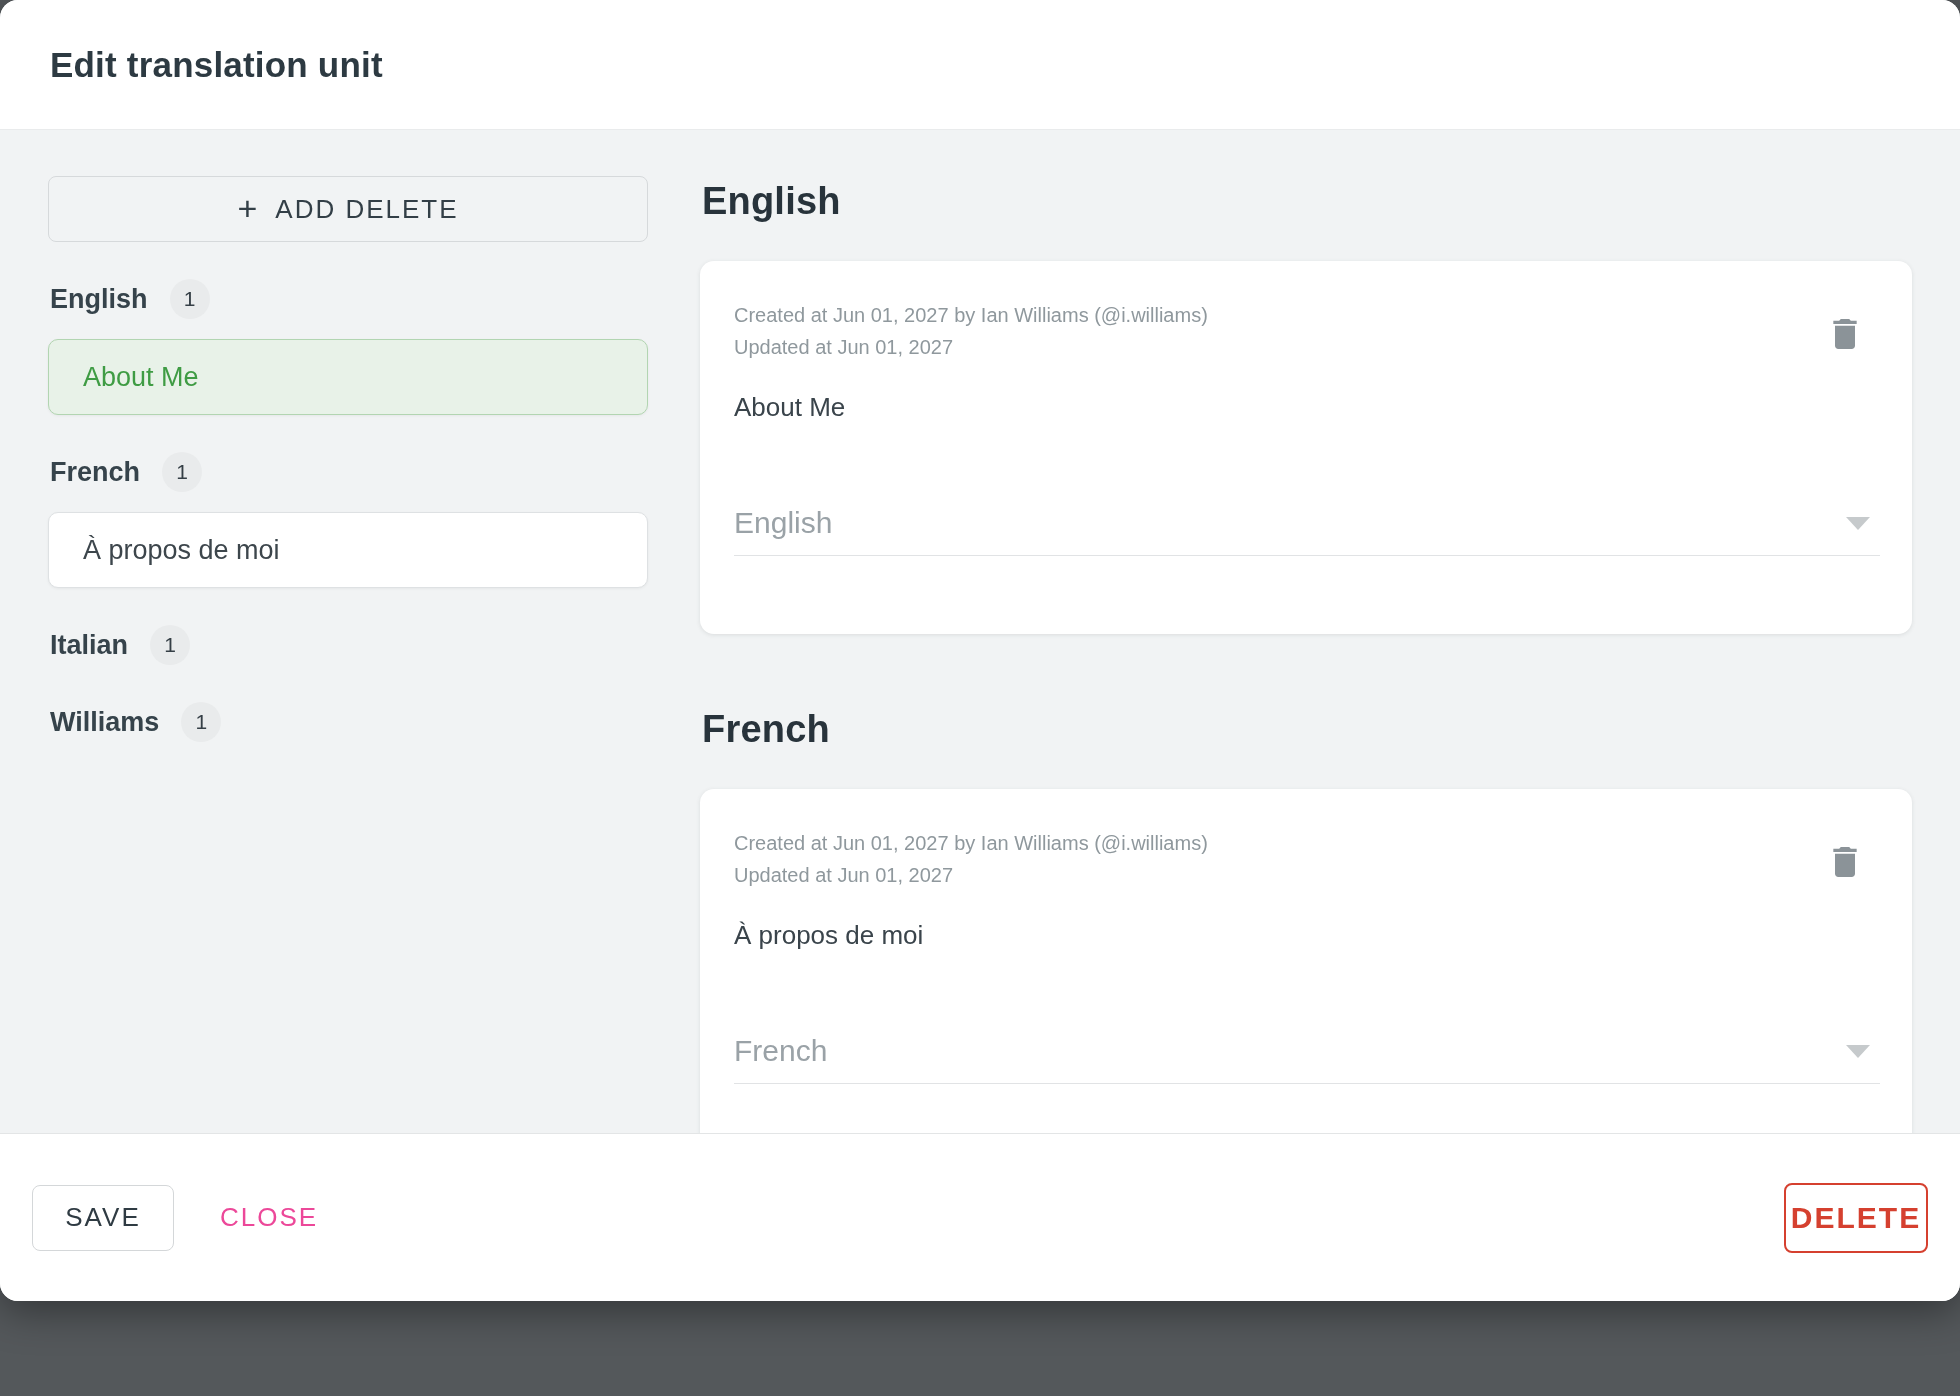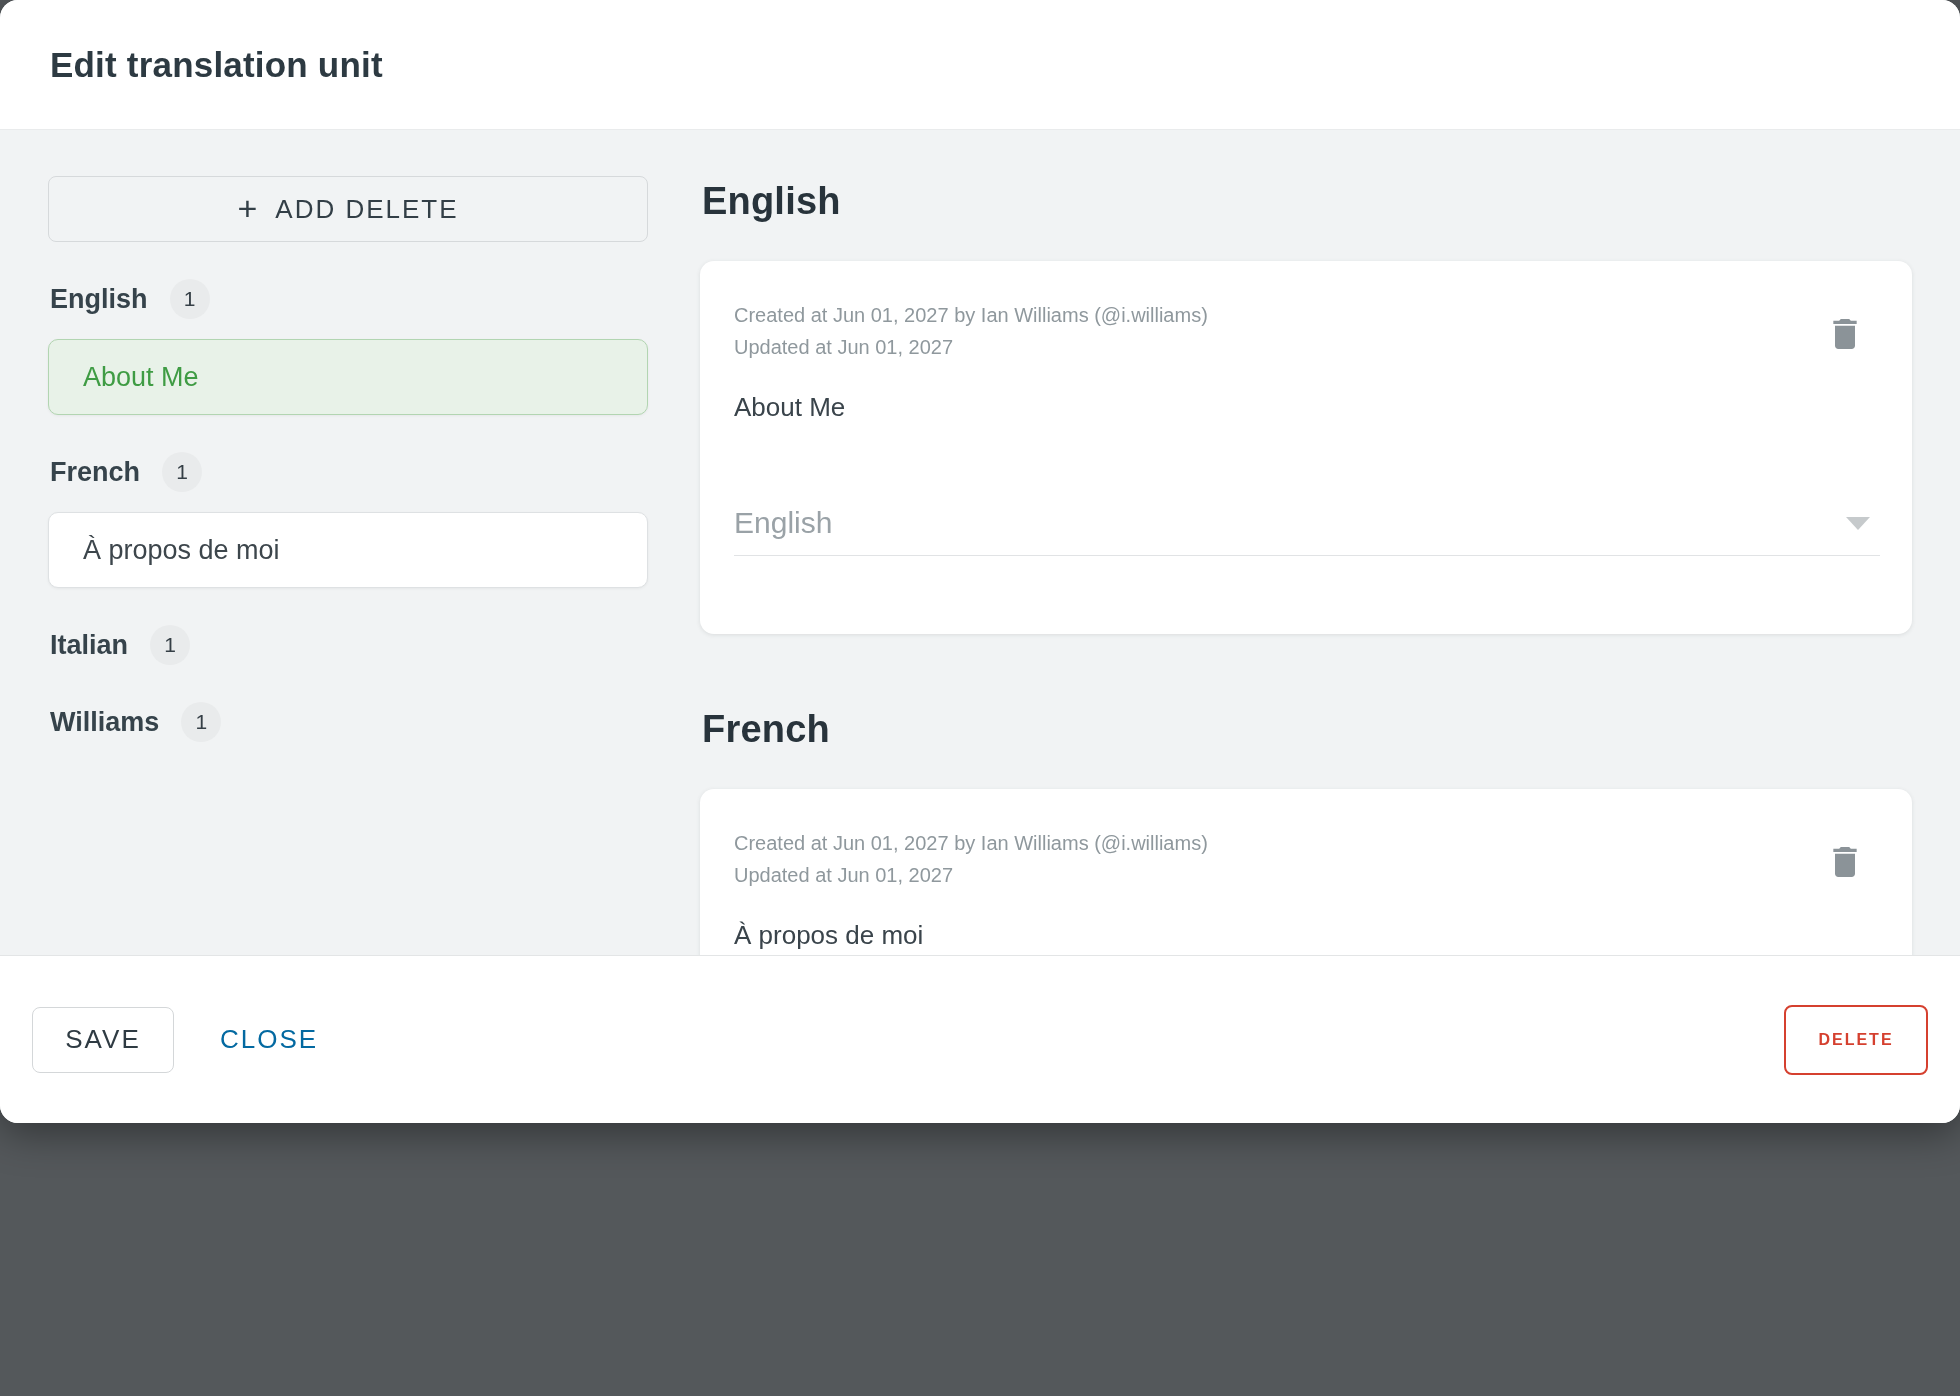--- a/index.html
+++ b/index.html
@@ -6,21 +6,21 @@
   html, body { width: 1960px; height: 1396px; }
   body {
     font-family: "Liberation Sans", "DejaVu Sans", sans-serif;
     background: #54585b;
     position: relative;
     overflow: hidden;
   }
   .modal {
     position: absolute;
     left: 0; top: 0; right: 0;
-    height: 1123px;
+    height: 1301px;
     border-radius: 18px;
     overflow: hidden;
     display: flex;
     flex-direction: column;
     background: #f1f3f4;
     box-shadow: 0 10px 40px rgba(0,0,0,.4);
   }
   
   .modal-header {
     height: 130px;
@@ -201,32 +201,32 @@
     cursor: pointer;
   }
   .close-btn {
     margin-left: 46px;
     background: transparent;
     border: none;
     font-family: inherit;
     font-size: 26px;
     font-weight: 500;
     letter-spacing: 2px;
-    color: #0369a1;
+    color: #ec4899;
     cursor: pointer;
   }
   .footer-spacer { flex: 1; }
   .delete-btn {
     min-width: 144px;
     height: 70px;
     background: #ffffff;
     border: 2px solid var(--danger-red, #d5402f);
     border-radius: 8px;
     font-family: inherit;
-    font-size: 16px;
+    font-size: 30px;
     font-weight: 600;
     letter-spacing: 2px;
     color: var(--danger-red, #d5402f);
     cursor: pointer;
   }
 </style>
 </head>
 <body>
 
 <div class="modal">

